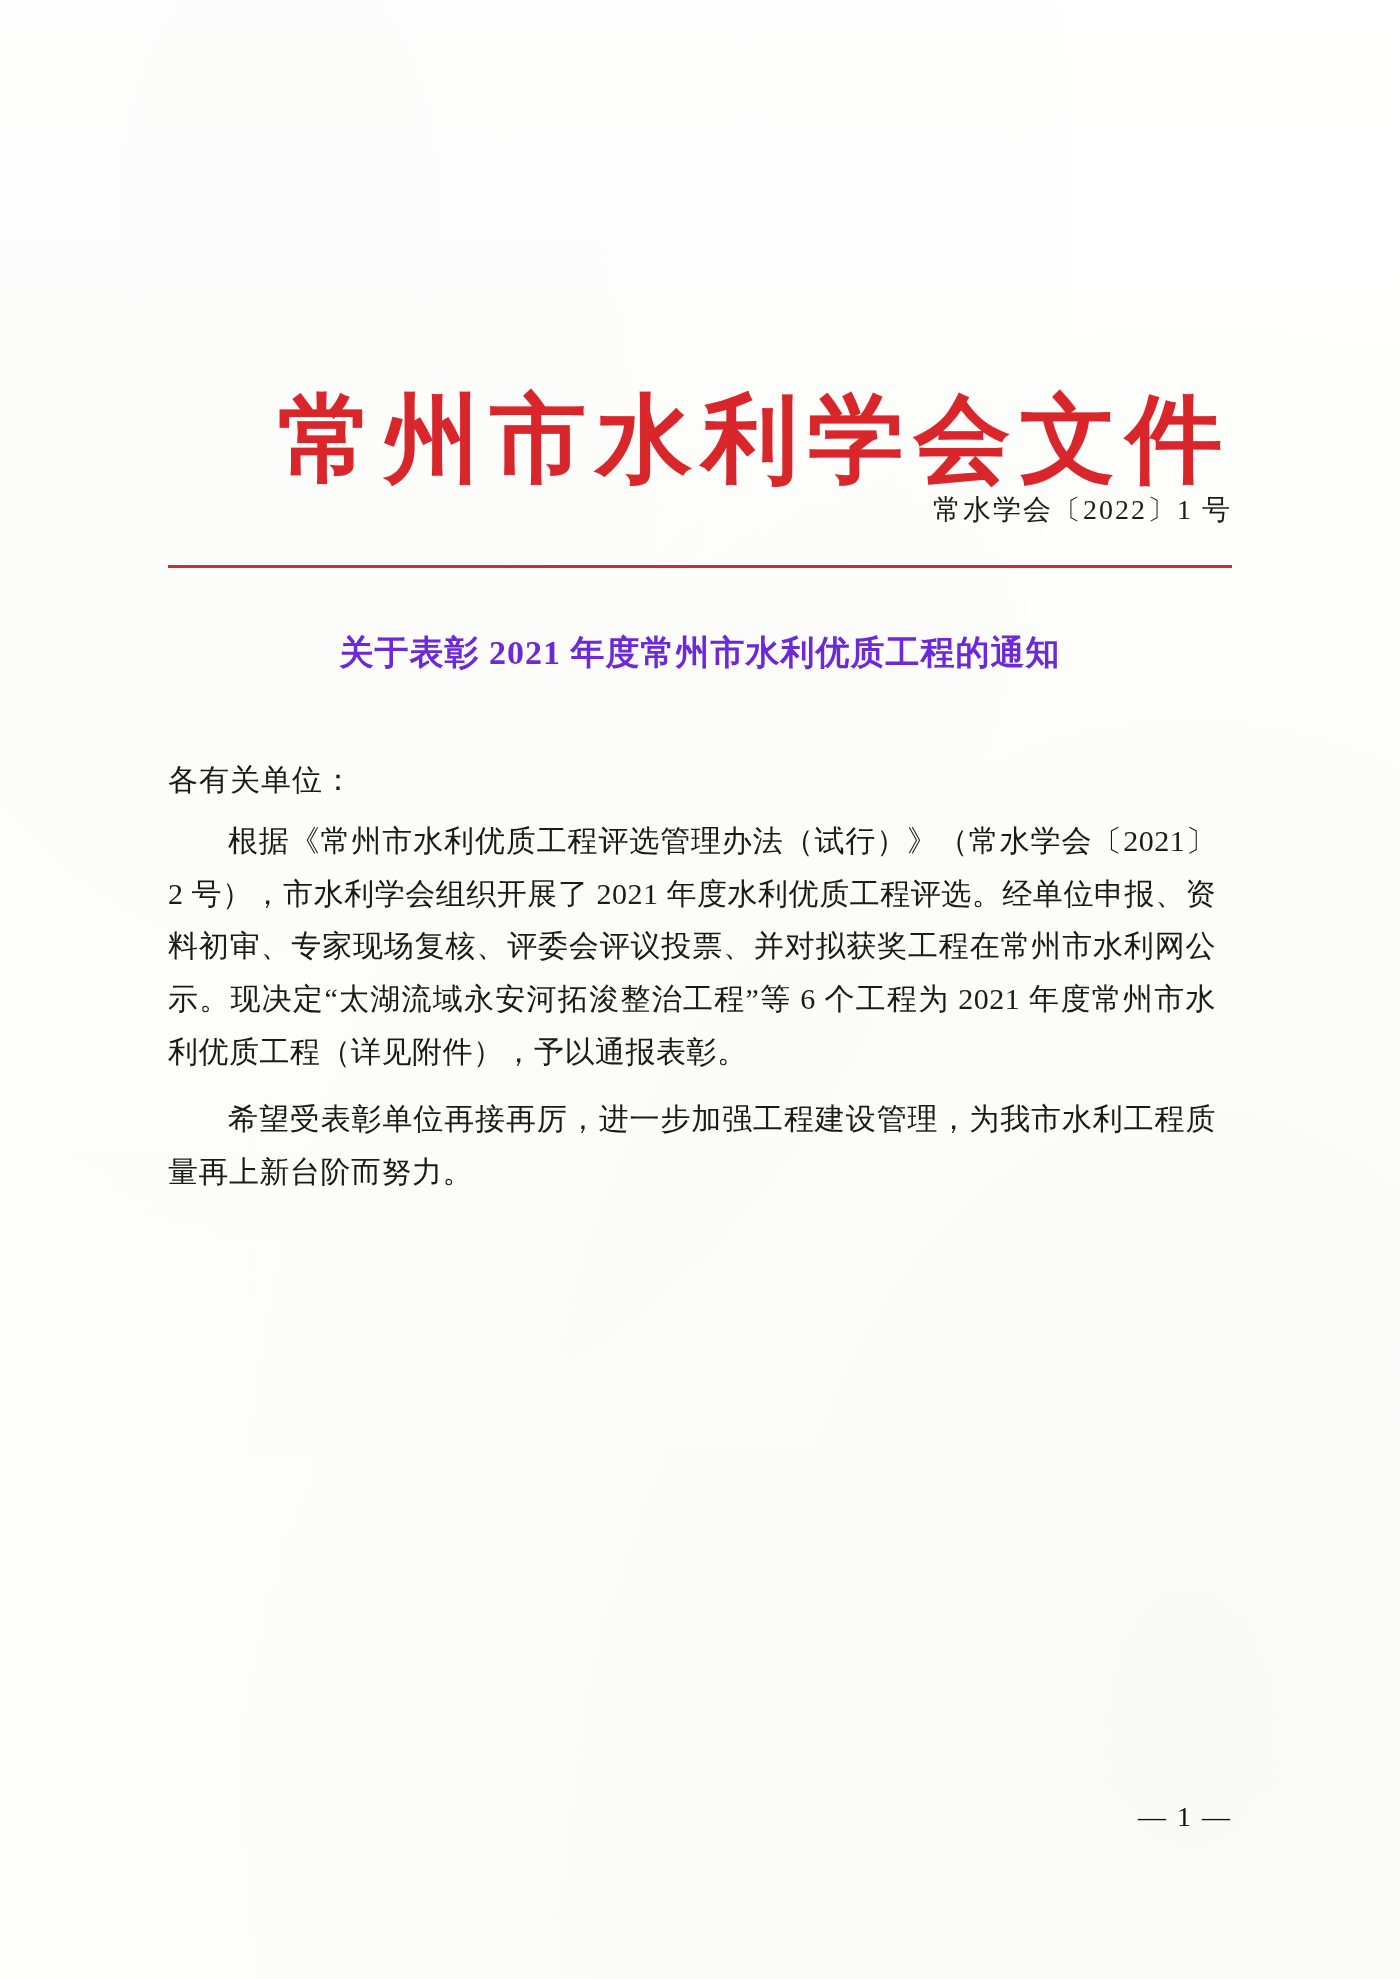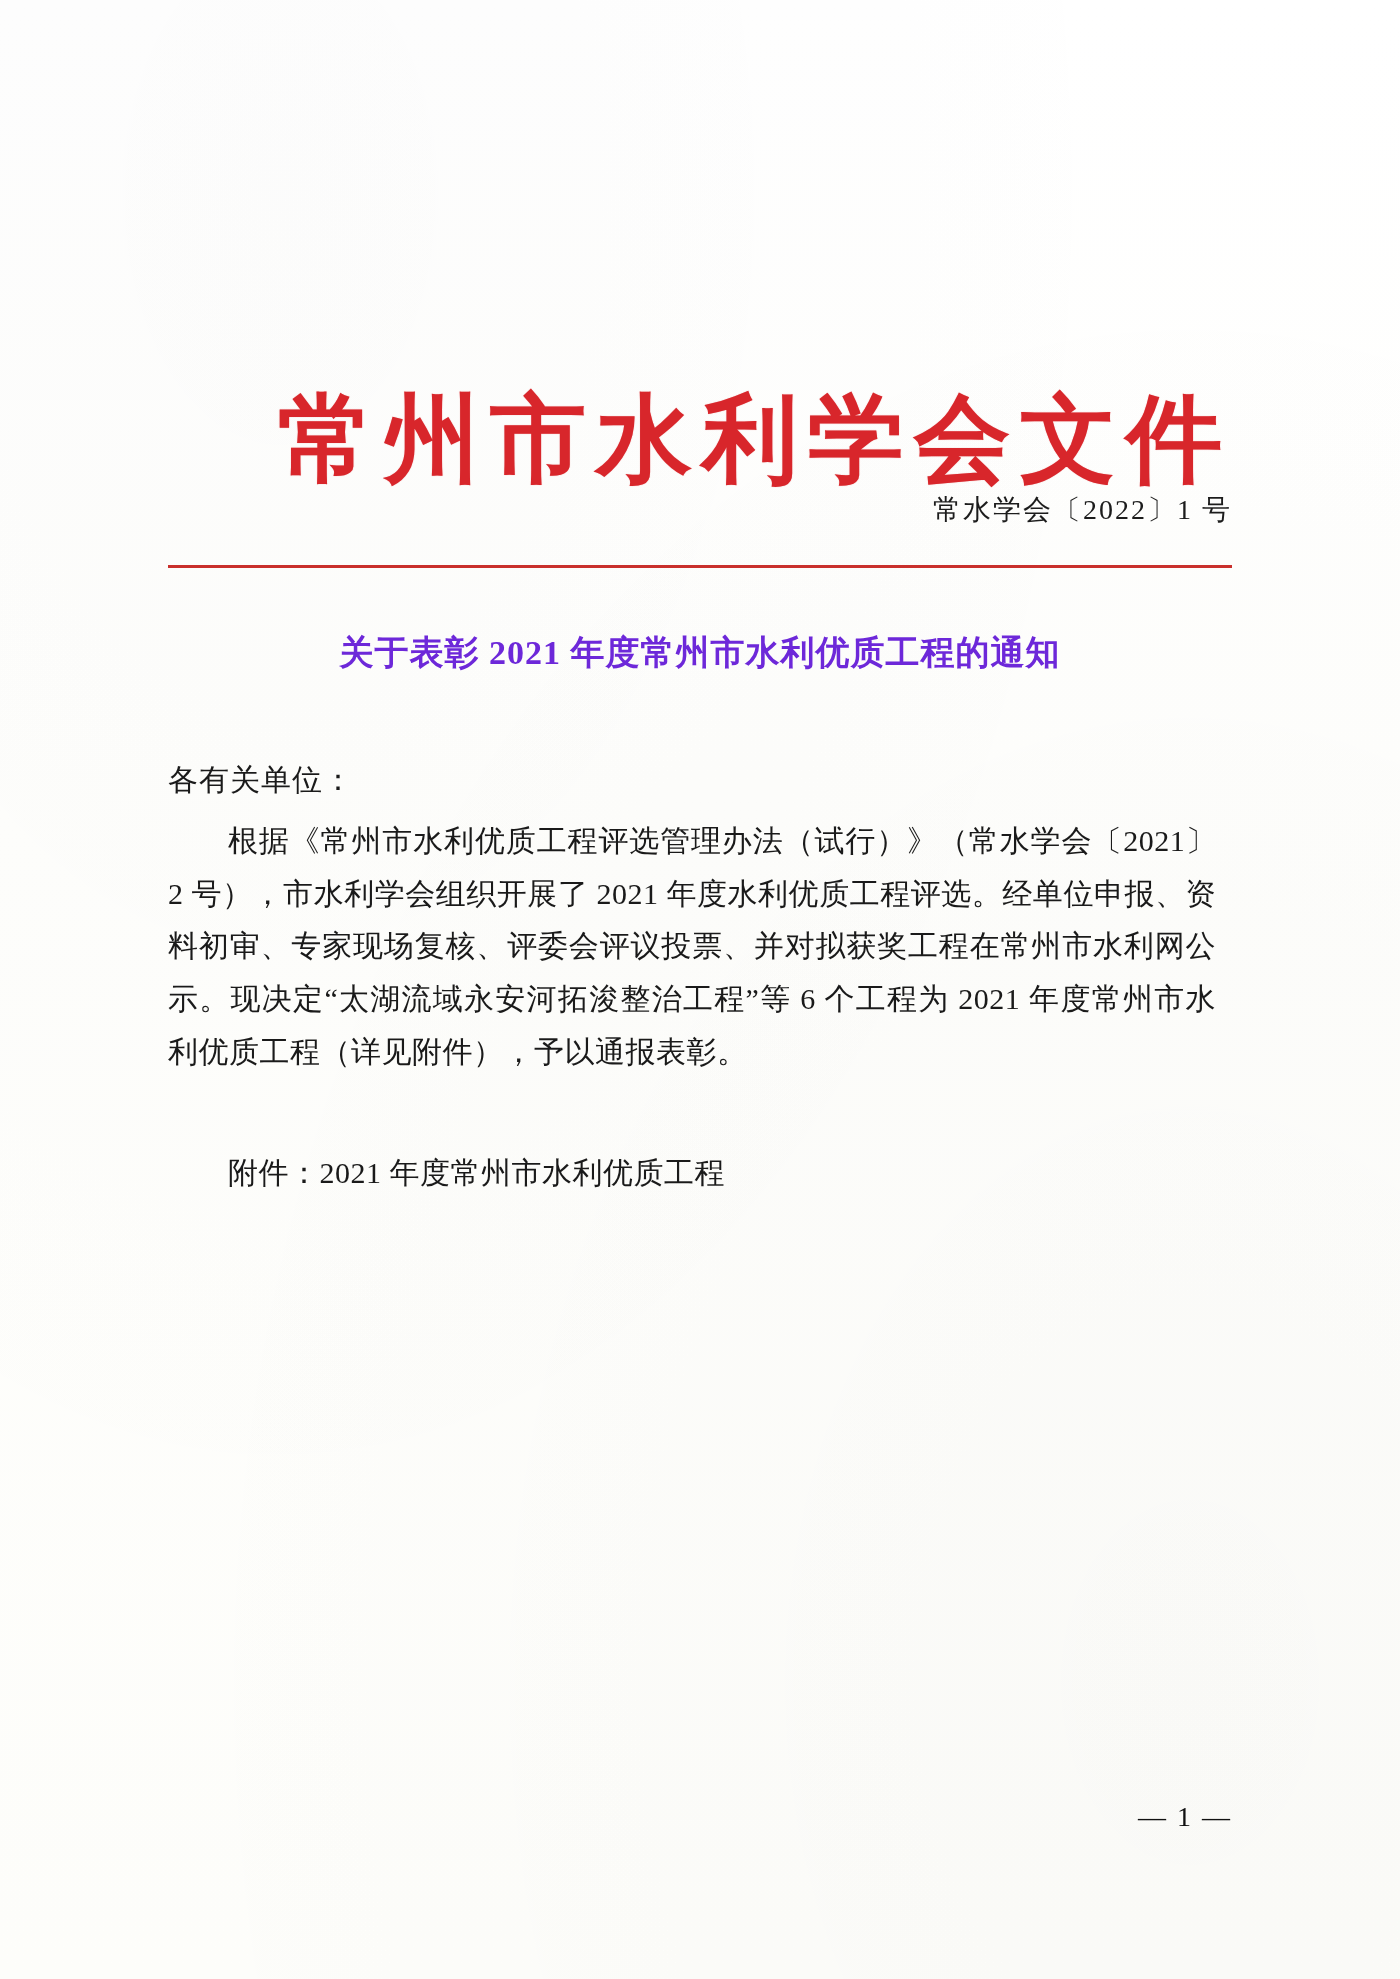--- a/index.html
+++ b/index.html
@@ -120,18 +120,18 @@
     <div class="doc-number">常水学会〔2022〕1 号</div>
 
     <div class="red-rule"></div>
 
     <div class="subject">关于表彰 2021 年度常州市水利优质工程的通知</div>
 
     <div class="salutation">各有关单位：</div>
 
     <p class="para">根据《常州市水利优质工程评选管理办法（试行）》（常水学会〔2021〕2 号），市水利学会组织开展了 2021 年度水利优质工程评选。经单位申报、资料初审、专家现场复核、评委会评议投票、并对拟获奖工程在常州市水利网公示。现决定“太湖流域永安河拓浚整治工程”等 6 个工程为 2021 年度常州市水利优质工程（详见附件），予以通报表彰。</p>
 
+    <p class="para">希望受表彰单位再接再厉，进一步加强工程建设管理，为我市水利工程质量再上新台阶而努力。</p>
 
-    <div class="attachment">附件：2021 年度常州市水利优质工程</div>
 
     <div class="page-number">— 1 —</div>
   </div>
 </div>
 
 </body></html>

